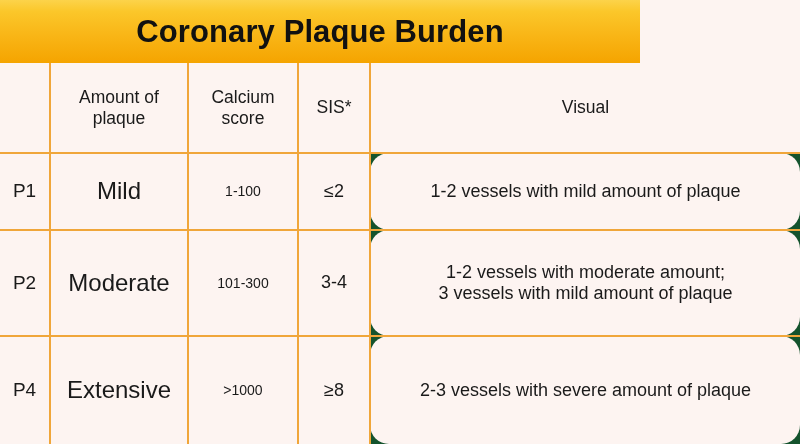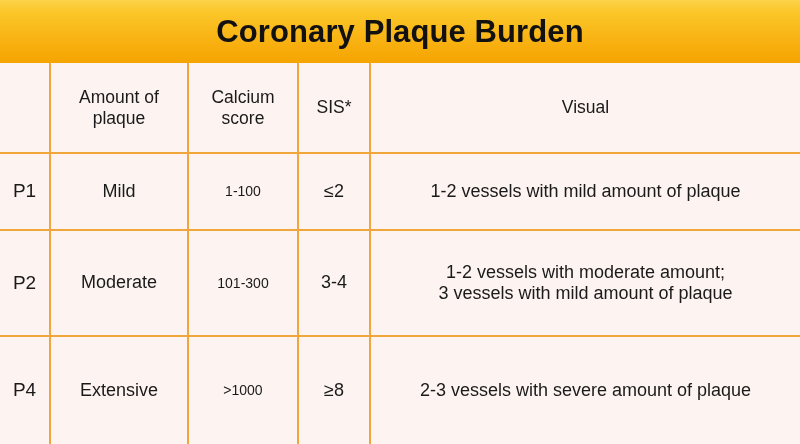--- a/index.html
+++ b/index.html
@@ -20,21 +20,21 @@
     width: 800px;
     height: 444px;
     background: #fdf4f1;
   }
 
   
   .title-bar {
     position: absolute;
     left: 0;
     top: 0;
-    width: 800px;
+    width: 640px;
     height: 63px;
     background: linear-gradient(to bottom, #fcd34a 0%, #fbc72a 18%, #f9b617 55%, #f5a400 100%);
     display: flex;
     align-items: center;
     justify-content: center;
     box-sizing: border-box;
   }
   .title-text {
     font-size: 31px;
     font-weight: bold;
@@ -96,27 +96,28 @@
   
   .row-1 > td { height: 60px; margin-top: 33px; }
   .row-2 > td { height: 83px; }
   .row-3 > td { height: 80px; }
   .row-4 > td { height: 84px; }
 
   .code-cell {
     font-weight: bold;
     font-size: 19px;
   }
-  .amount-cell { font-size: 18px; }
+  .amount-cell { font-size: 24px; }
   .score-cell  { font-size: 14px; }
   .sis-cell    { font-size: 18px; }
   .visual-cell {
     font-size: 18px;
     text-align: left;
     padding-left: 12px;
+    border-radius: 19px;
   }
   .visual-cell .line { display: block; white-space: nowrap; }
 </style>
 </head>
 <body>
 
 <div id="page">
 
   <div class="title-bar">
     <div class="title-text">Coronary Plaque Burden</div>

